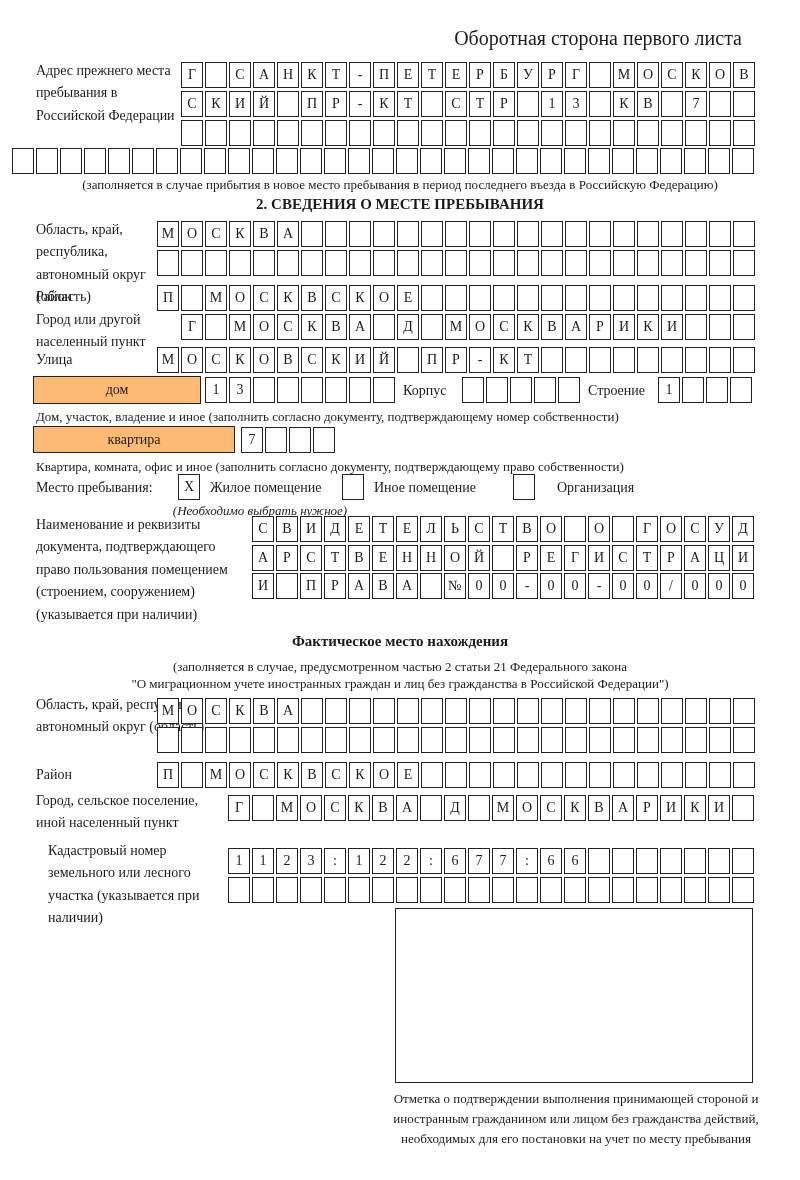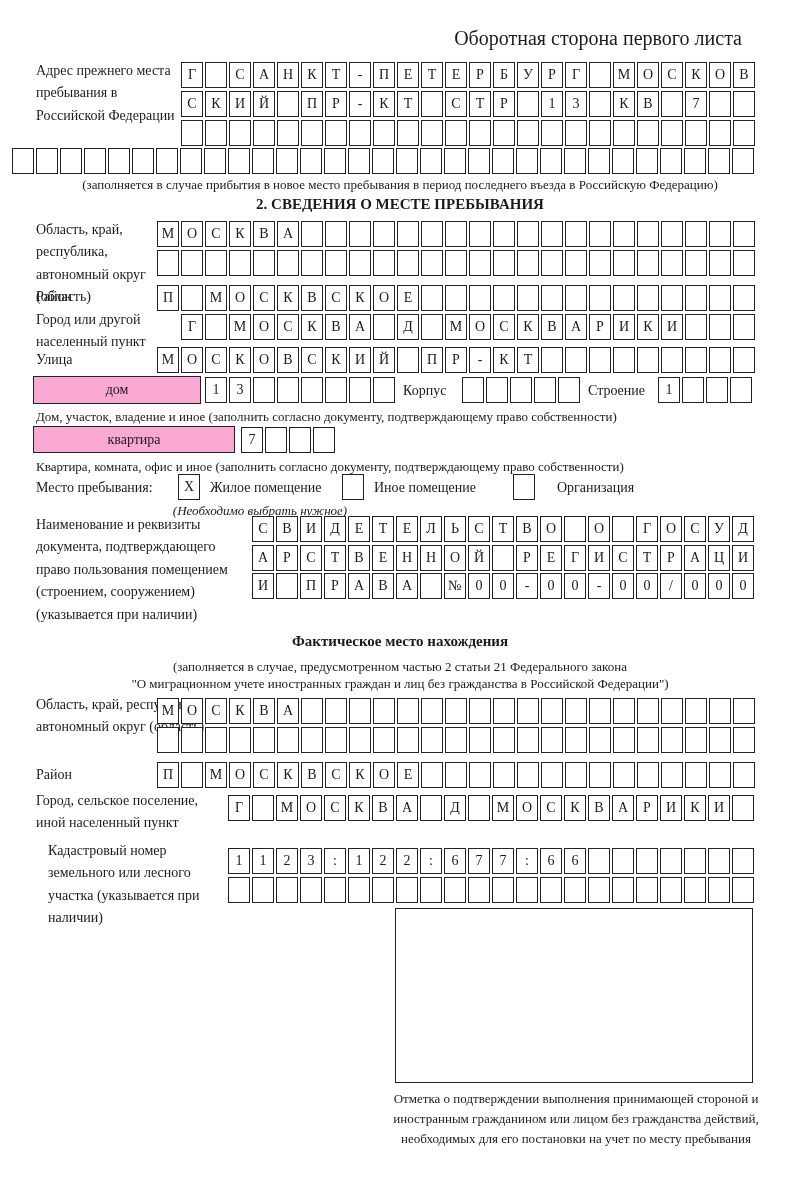--- a/index.html
+++ b/index.html
@@ -18,21 +18,21 @@
     display:inline-block;box-sizing:border-box;
     width:22px;height:26px;margin-right:2px;
     border:1.5px solid #222;
     font-size:14px;line-height:23px;text-align:center;
     background:#fff;flex:0 0 auto;
   }
   .cell:last-child{margin-right:0;}
   .bigbox{
     position:absolute;box-sizing:border-box;border:1.6px solid #222;
     display:flex;align-items:center;justify-content:center;
-    font-size:14px;background:#f9a8d4;
+    font-size:14px;background:#fdba74;
   }
   .checkbox{
     position:absolute;box-sizing:border-box;width:22px;height:26px;
     border:1.5px solid #222;font-size:14px;line-height:23px;text-align:center;background:#fff;
   }
   .stamp{
     position:absolute;box-sizing:border-box;border:1.8px solid #222;background:#fff;
   }
 </style>
 </head>
@@ -319,21 +319,21 @@
     <span class="cell"></span>
     <span class="cell"></span>
   </div>
 <div class="abs lbl" style="left:588px;top:380px;">Строение</div>
 <div class="boxrow" style="left:658px;top:377px;">
     <span class="cell">1</span>
     <span class="cell"></span>
     <span class="cell"></span>
     <span class="cell"></span>
   </div>
-<div class="abs note" style="left:36px;top:408px;width:740px;">Дом, участок, владение и иное (заполнить согласно документу, подтверждающему право собственности)</div>
+<div class="abs note" style="left:36px;top:408px;width:740px;">Дом, участок, владение и иное (заполнить согласно документу, подтверждающему номер собственности)</div>
 
 <div class="bigbox" style="left:33px;top:426px;width:202px;height:27px;">
     <span>квартира</span>
   </div>
 <div class="boxrow" style="left:241px;top:427px;">
     <span class="cell">7</span>
     <span class="cell"></span>
     <span class="cell"></span>
     <span class="cell"></span>
   </div>

